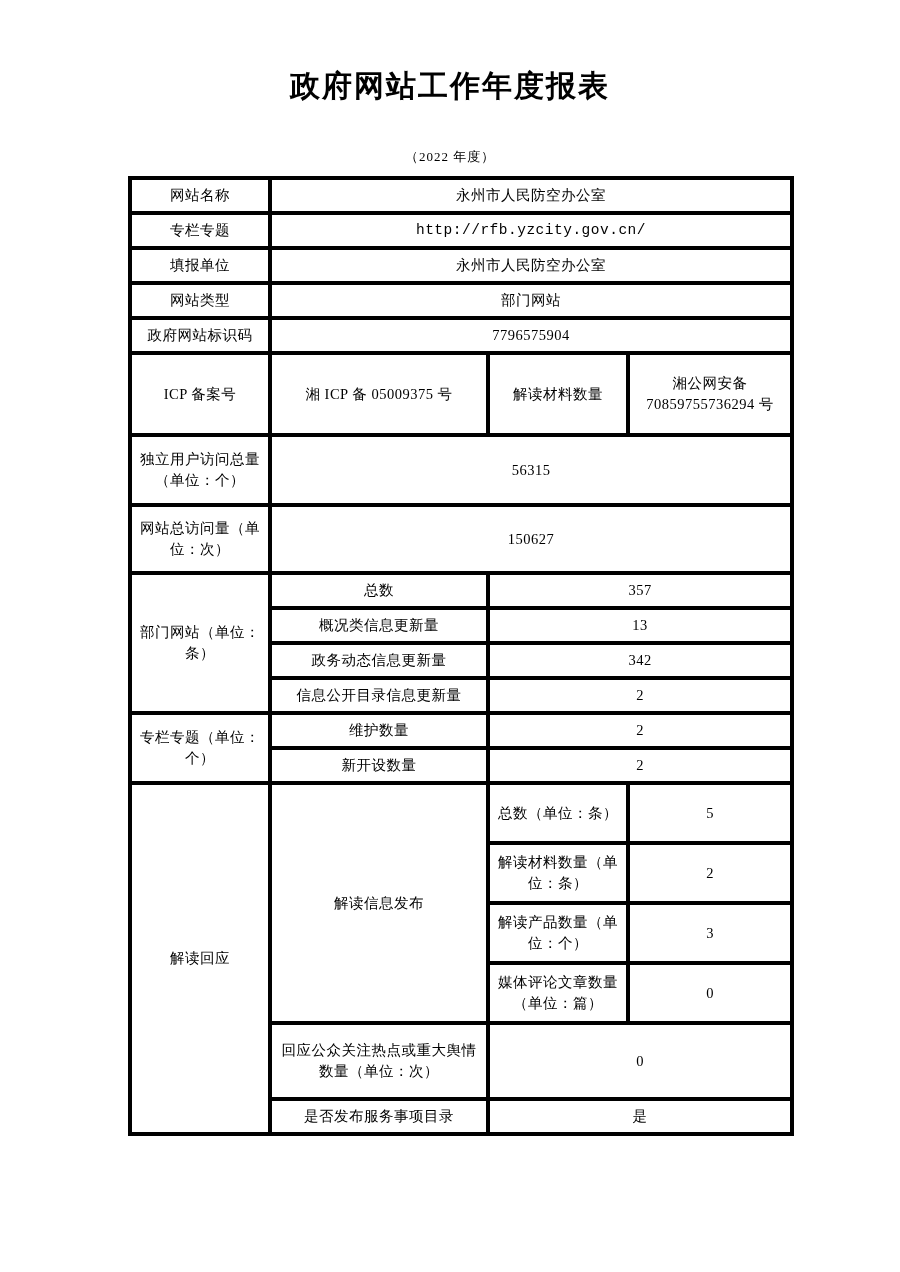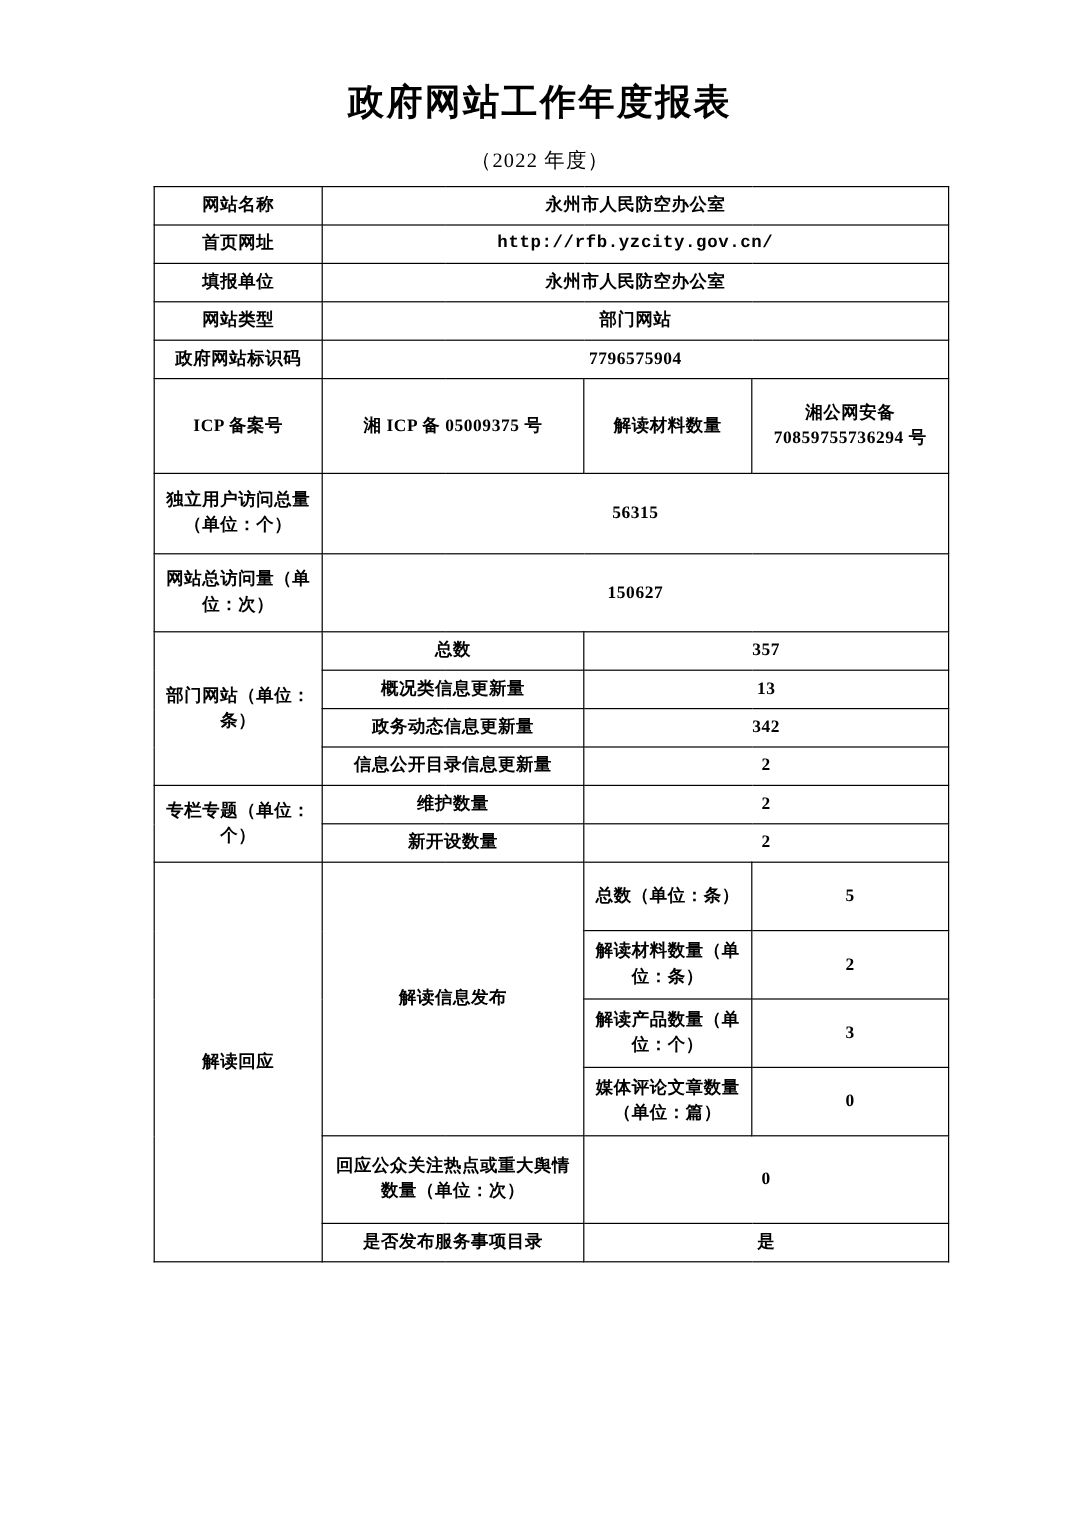--- a/index.html
+++ b/index.html
@@ -26,47 +26,46 @@
     text-align: center;
     font-family: "DejaVu Sans", "Liberation Sans", sans-serif;
     font-weight: bold;
     font-size: 30px;
     letter-spacing: 2px;
     margin-top: 68px;
     line-height: 1.2;
   }
   .doc-subtitle {
     text-align: center;
-    font-size: 17px;
-    margin-top: 18px;
+    font-size: 13px;
+    margin-top: 44px;
     letter-spacing: 1px;
   }
   .filler-line {
     margin-top: 52px;
     margin-left: 18px;
     font-size: 16px;
     font-weight: bold;
     letter-spacing: 0.5px;
   }
   table.report {
     margin-top: 10px;
     margin-left: 18px;
     border-collapse: collapse;
     width: 662px;
     table-layout: fixed;
   }
   table.report td {
-    border: 1px solid #000000;
+    border: 4px solid #000000;
     font-size: 14.5px;
     text-align: center;
     vertical-align: middle;
     padding: 5px 4px;
     line-height: 1.45;
     letter-spacing: 0.5px;
-    font-weight: bold;
   }
   td.url {
     font-family: "Liberation Mono", "DejaVu Sans Mono", monospace;
     font-size: 14px;
     letter-spacing: 0px;
   }
   td.tall {
     height: 46px;
   }
 </style>
@@ -85,21 +84,21 @@
       <col style="width:116px">
       <col style="width:140px">
       <col style="width:164px">
     </colgroup>
     <tbody>
       <tr>
         <td>网站名称</td>
         <td colspan="4">永州市人民防空办公室</td>
       </tr>
       <tr>
-        <td>首页网址</td>
+        <td>专栏专题</td>
         <td class="url" colspan="4">http://rfb.yzcity.gov.cn/</td>
       </tr>
       <tr>
         <td>填报单位</td>
         <td colspan="4">永州市人民防空办公室</td>
       </tr>
       <tr>
         <td>网站类型</td>
         <td colspan="4">部门网站</td>
       </tr>

